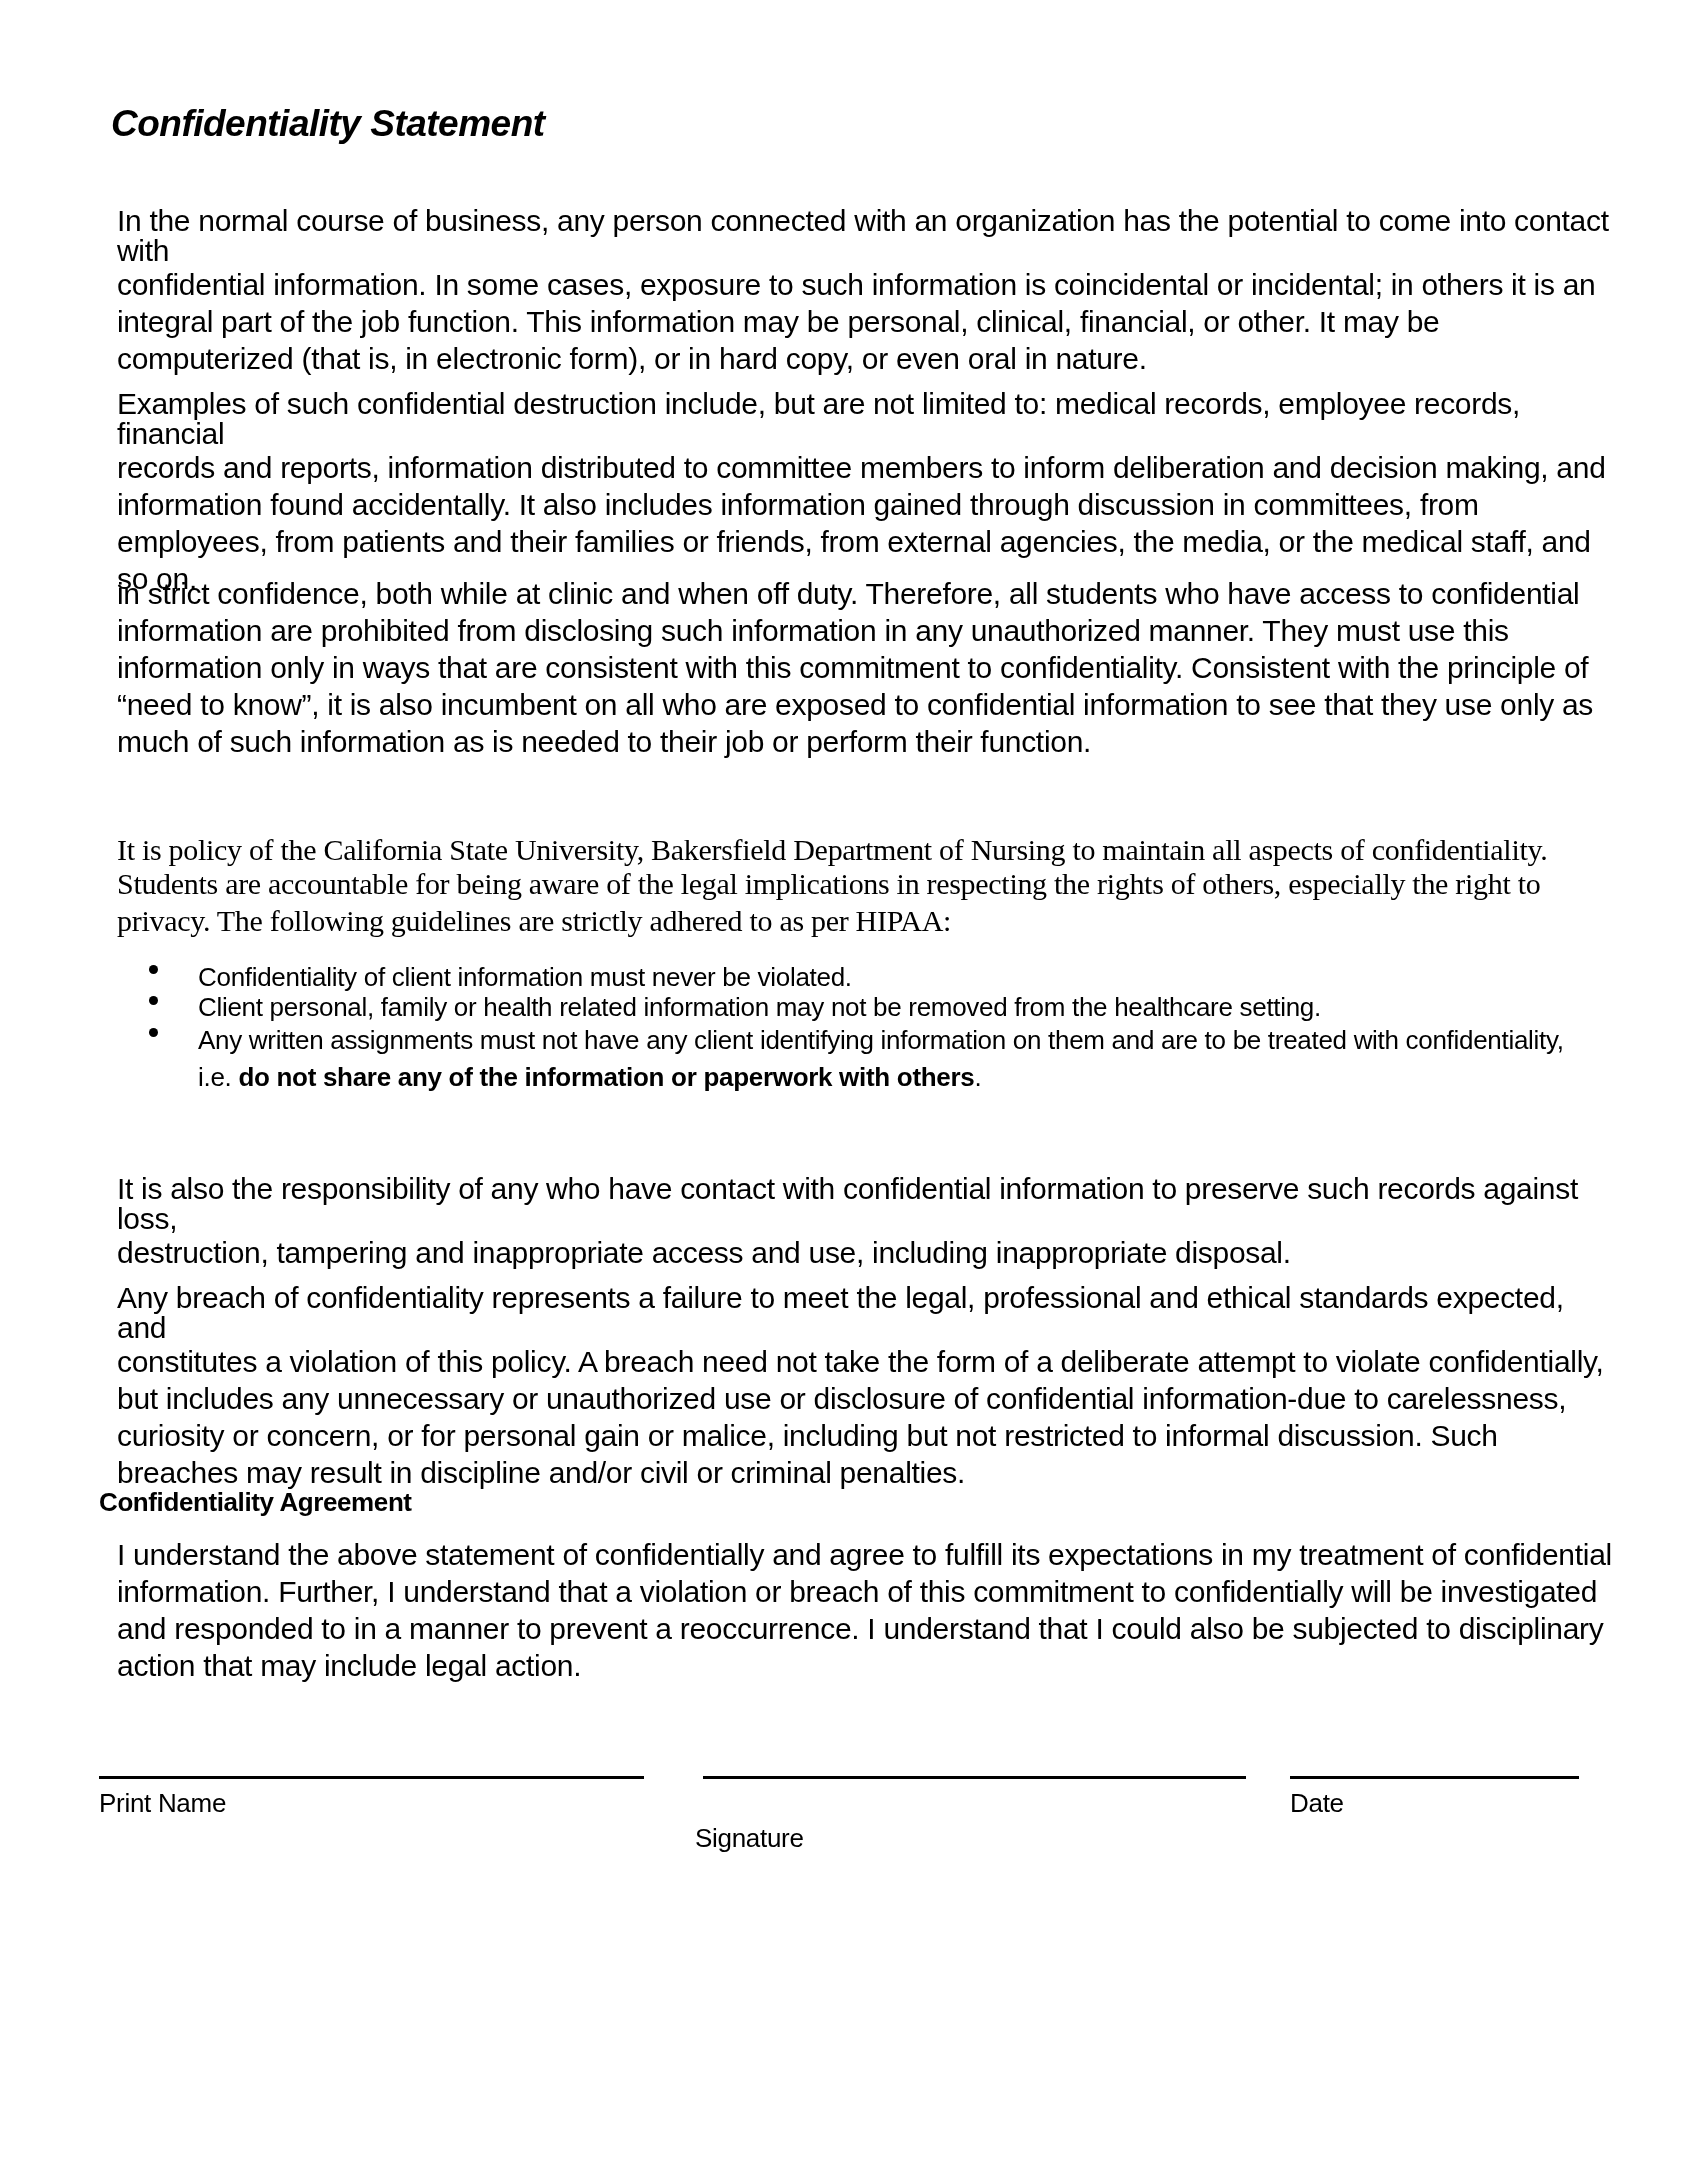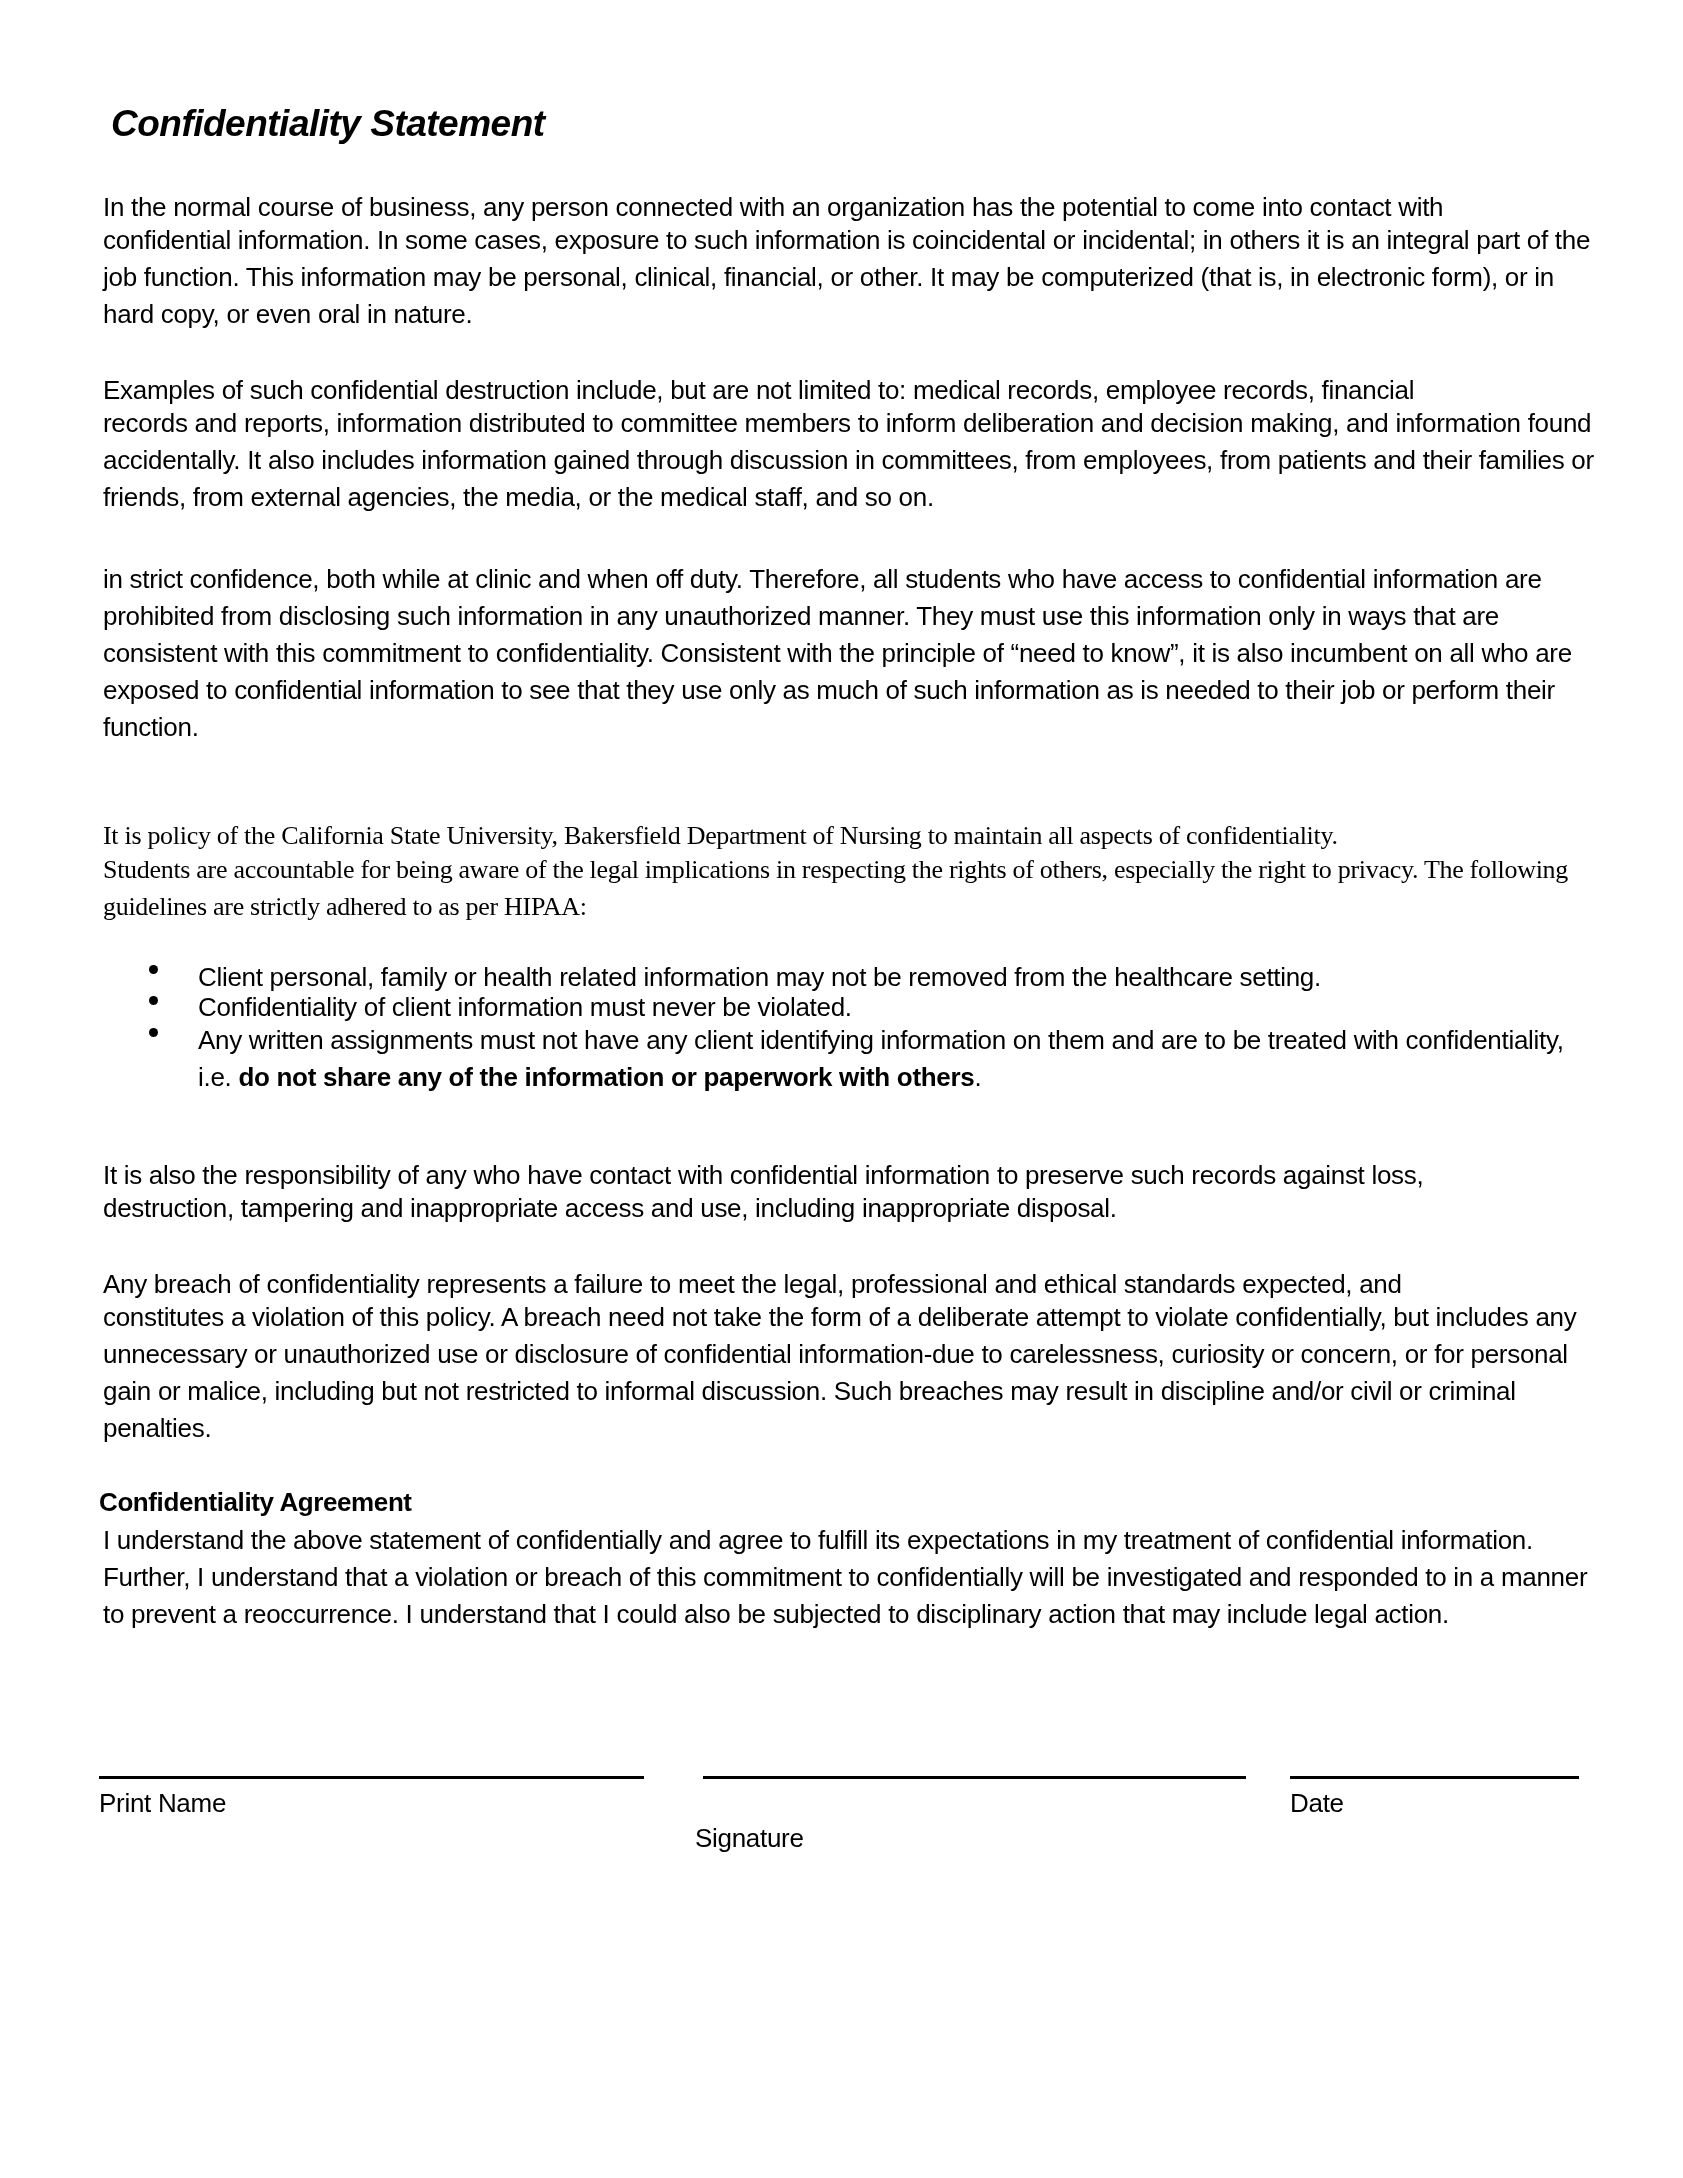--- a/index.html
+++ b/index.html
@@ -1,22 +1,22 @@
 <!DOCTYPE html>
 <html><head>
 <meta charset="utf-8">
 <style>
   html, body { margin: 0; padding: 0; background: #ffffff; }
   body { width: 1683px; height: 2178px; position: relative; overflow: hidden;
          font-family: "Liberation Sans", "DejaVu Sans", sans-serif; color: #000; }
   .page { position: absolute; left: 99px; top: 0; width: 1485px; }
   h1 { position: absolute; left: 12px; top: 103px; width: 1485px; margin: 0;
        text-align: left; font-size: 37px; font-weight: bold; letter-spacing: -0.5px; font-style: italic; }
-  .para { position: absolute; left: 0; width: 1495px; margin: 4px;
-          font-size: 26px; line-height: 37px; letter-spacing: -0.3px; }
+  .para { position: absolute; left: 0; width: 1495px; margin: 18px;
+          font-size: 30px; line-height: 37px; letter-spacing: -0.3px; }
   .para .l1 { display:block; line-height: 30px; }
   ul.bullets { position: absolute; left: 0; top: 960px; margin: 0; padding: 0; list-style: none; width: 1495px; }
   ul.bullets li { position: relative; padding-left: 99px; font-size: 26px; line-height: 37px; letter-spacing: -0.3px; }
   ul.bullets li.first { line-height: 30px; }
   .dot { position: absolute; left: 50px; width: 9px; height: 9px; border-radius: 50%; background: #000; }
   .agree-title { position: absolute; left: 0; top: 1487px; font-size: 26px; font-weight: bold; margin: 0; letter-spacing: -0.4px; }
   .sig-line { position: absolute; height: 3px; background: #000; top: 1776px; }
   .sig-label { position: absolute; top: 1788px; font-size: 26px; letter-spacing: -0.3px; }
 </style>
 </head>
@@ -45,24 +45,24 @@
   </p>
 
   <div>
     <span class="dot" style="top:965px;"></span>
     <span class="dot" style="top:996px;"></span>
     <span class="dot" style="top:1028px;"></span>
   </div>
 
   <ul class="bullets" style="top:962px;">
     <li class="first">
-      <span>Client personal, family or health related information may not be removed from the healthcare setting.</span>
+      <span>Confidentiality of client information must never be violated.</span>
     </li>
     <li class="first">
-      <span>Confidentiality of client information must never be violated.</span>
+      <span>Client personal, family or health related information may not be removed from the healthcare setting.</span>
     </li>
     <li>
       <span>Any written assignments must not have any client identifying information on them and are to be treated with confidentiality, i.e. </span><b>do not share any of the information or paperwork with others</b><span>.</span>
     </li>
   </ul>
 
   <p class="para" style="top:1156px;">
     <span class="l1">It is also the responsibility of any who have contact with confidential information to preserve such records against loss,</span>
     <span>destruction, tampering and inappropriate access and use, including inappropriate disposal.</span>
   </p>

